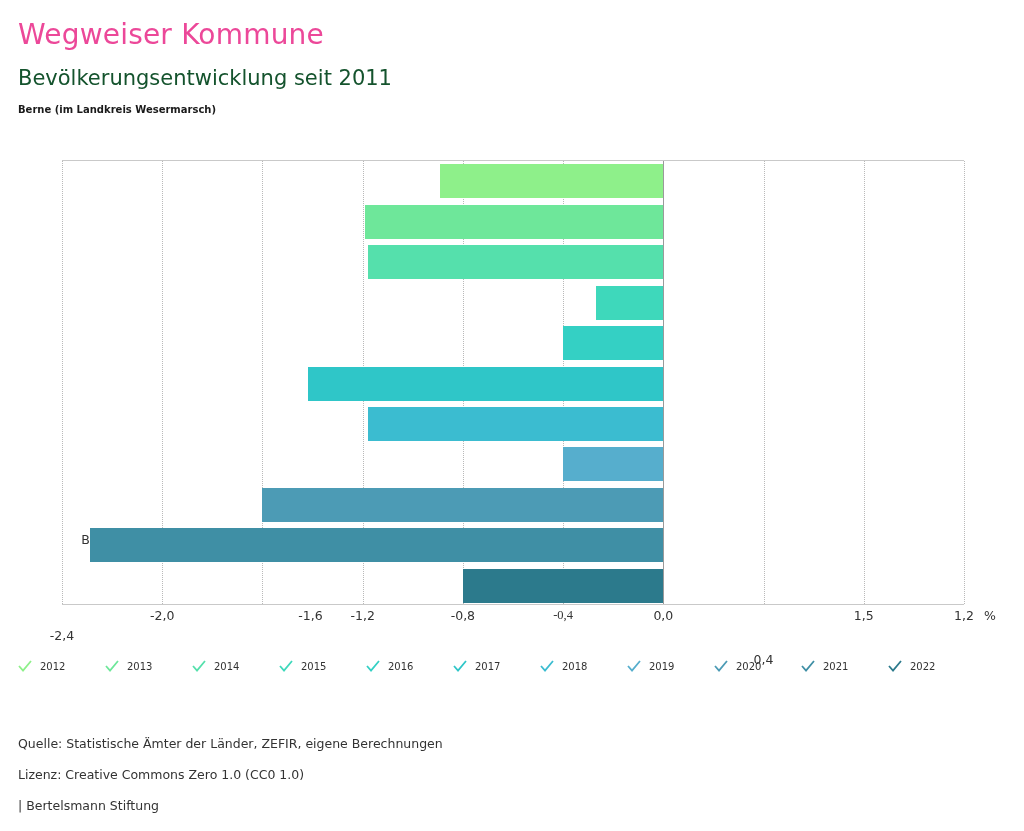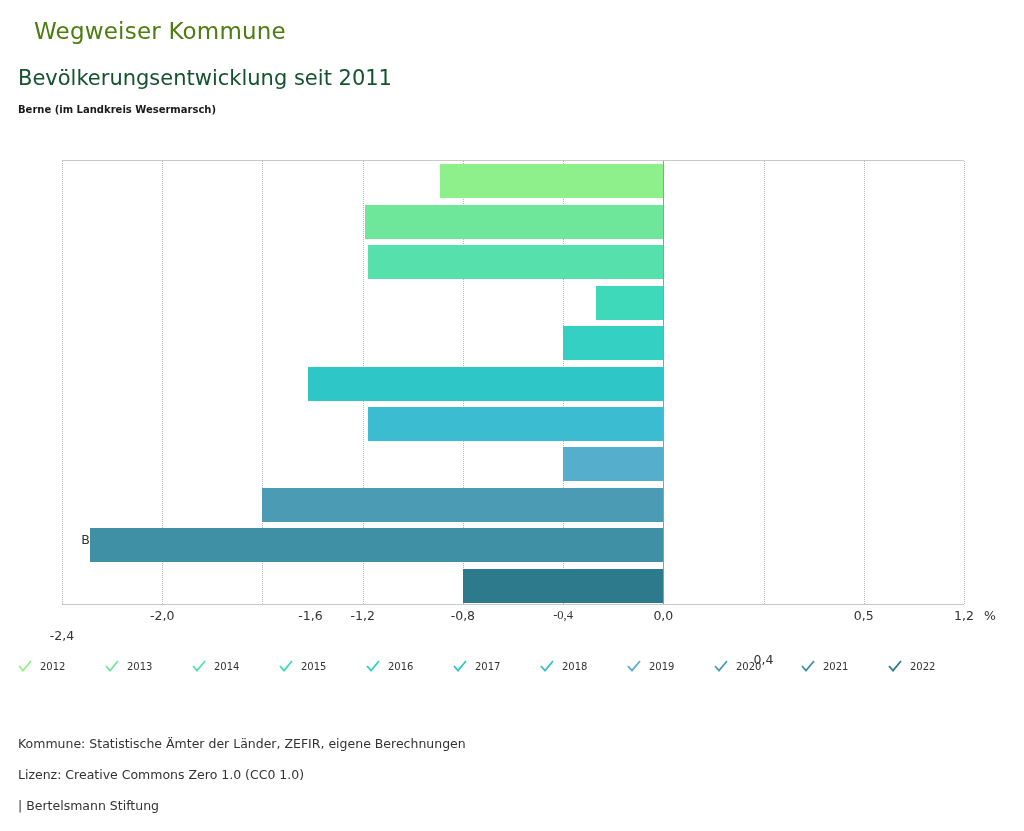--- a/index.html
+++ b/index.html
@@ -14,26 +14,26 @@
     color: #222222;
     position: relative;
     overflow: hidden;
   }
   .page {
     position: absolute;
     inset: 0;
   }
   .title {
     position: absolute;
-    left: 34px;
+    left: 18px;
     top: 18px;
-    font-size: 23px;
+    font-size: 28px;
     font-weight: 400;
     letter-spacing: 0.2px;
-    color: #4d7c0f;
+    color: #ec4899;
     white-space: nowrap;
   }
   .subtitle {
     position: absolute;
     left: 18px;
     top: 66px;
     font-size: 21px;
     font-weight: 400;
     color: #14532d;
     white-space: nowrap;
@@ -187,21 +187,21 @@
       </div>
     <div id="x-axis">
         <div class="xlabel" style="left: 0px; margin-top: 20px;">-2,4</div>
         <div class="xlabel" style="left: 100.222px;">-2,0</div>
         <div class="xlabel" style="left: 200.444px; margin-left: 48px;">-1,6</div>
         <div class="xlabel" style="left: 300.667px;">-1,2</div>
         <div class="xlabel" style="left: 400.889px;">-0,8</div>
         <div class="xlabel" style="left: 501.111px; font-family: Liberation Serif, serif;">-0,4</div>
         <div class="xlabel" style="left: 601.333px;">0,0</div>
         <div class="xlabel" style="left: 701.556px; margin-top: 44px;">0,4</div>
-        <div class="xlabel" style="left: 801.778px;">0,5</div>
+        <div class="xlabel" style="left: 801.778px;">1,5</div>
         <div class="xlabel" style="left: 902px;">1,2</div>
       </div>
     <div class="axis-unit">%</div>
   </div>
 
   <div class="legend">
     <div class="legend-row" id="legend-row">
         <div class="legend-item">
           <svg class="legend-check" viewBox="0 0 14 14">
             <path d="M1 7 L5 11.5 L13 2" fill="none" stroke="#8ef08a" stroke-width="1.8"></path>
@@ -265,18 +265,18 @@
         <div class="legend-item">
           <svg class="legend-check" viewBox="0 0 14 14">
             <path d="M1 7 L5 11.5 L13 2" fill="none" stroke="#2c7a8c" stroke-width="1.8"></path>
           </svg>
           <span class="legend-label">2022</span>
         </div>
       </div>
   </div>
 
   <div class="footer">
-    <div>Kommune: Statistische Ämter der Länder, ZEFIR, eigene Berechnungen</div>
+    <div>Quelle: Statistische Ämter der Länder, ZEFIR, eigene Berechnungen</div>
     <div>Lizenz: Creative Commons Zero 1.0 (CC0 1.0)</div>
     <div>| Bertelsmann Stiftung</div>
   </div>
 
 </div>
 
 </body></html>

